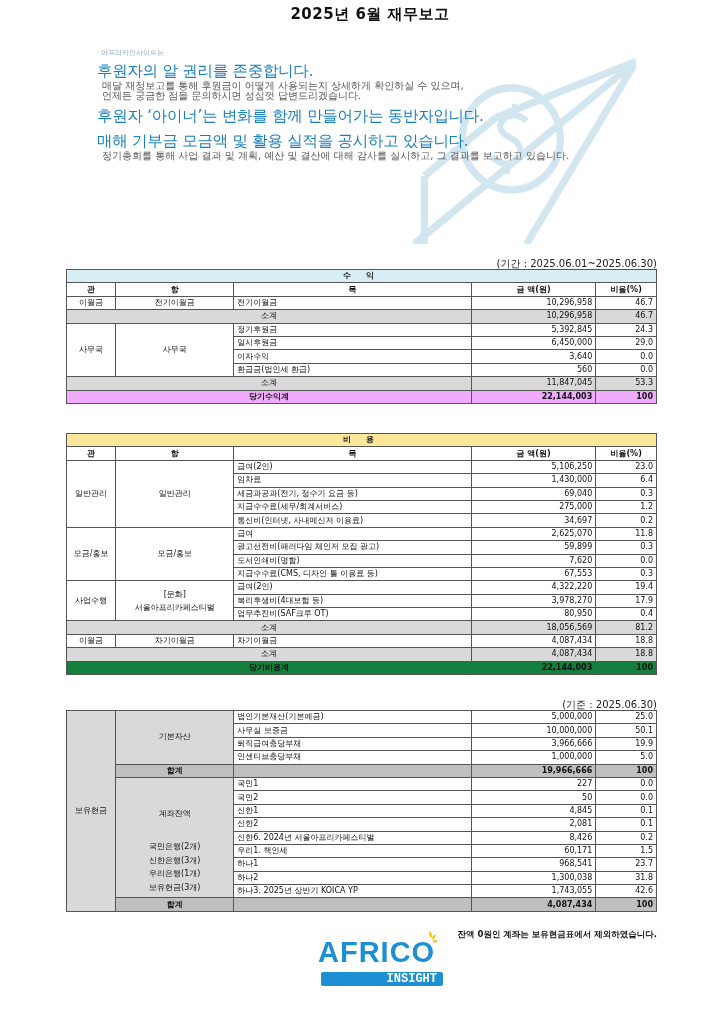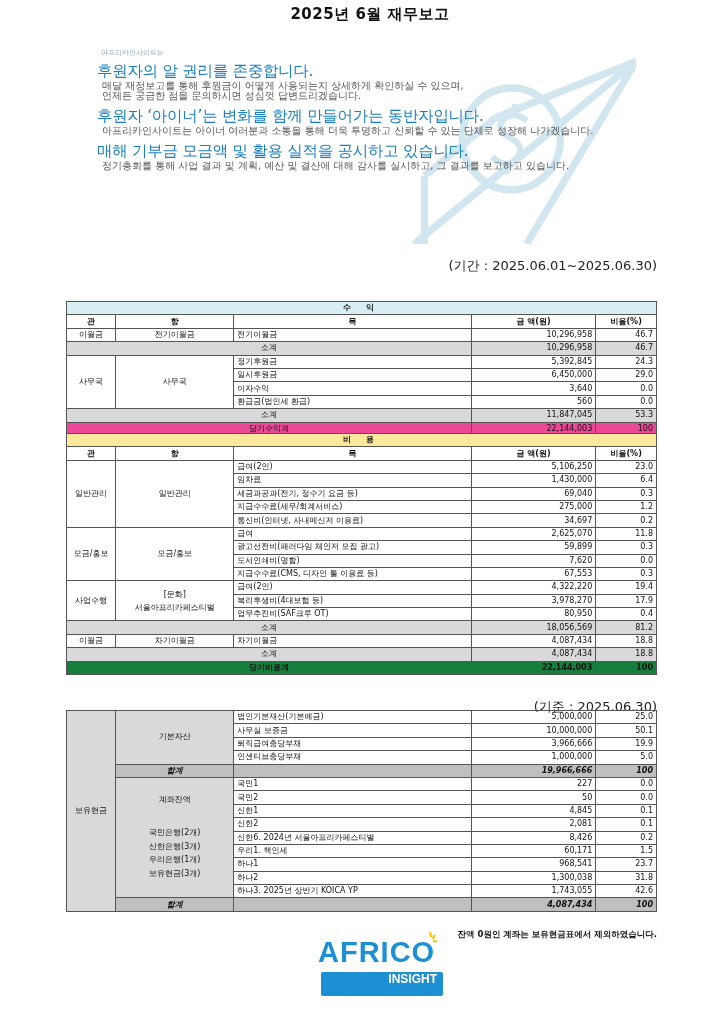--- a/index.html
+++ b/index.html
@@ -11,41 +11,41 @@
   
   .banner { position: absolute; left: 87px; top: 38px; width: 549px; height: 206px; background: #1b88c4; }
   .banner-inner { position: relative; width: 100%; height: 100%; background: #ffffff; overflow: hidden; }
   .banner-bg { position: absolute; left: 0; top: 0; width: 100%; height: 100%; }
   .banner-text { position: absolute; left: 10px; top: 10px; width: 520px; }
   .b-intro { font-size: 7px; color: #8aa8bd; margin-left: 4px; margin-bottom: 4px; }
   .b-head { font-size: 15.5px; font-weight: normal; color: #1b7fbd; letter-spacing: -0.3px; line-height: 19px; }
   .b-sub { font-size: 10px; color: #555; margin-left: 5px; line-height: 10px; }
   .b-gap { height: 6px; }
 
-  .meta { position: absolute; font-size: 13px; color: #222; right: 67px; }
+  .meta { position: absolute; font-size: 10px; color: #222; right: 67px; }
 
   table.fin { position: absolute; left: 66px; width: 591px; border-collapse: collapse; table-layout: fixed; font-size: 8px; }
   table.fin td { border: 1px solid #555; height: 13.4px; padding: 0 3px; white-space: nowrap; overflow: hidden; line-height: 12px; }
   table.fin { border: 1.5px solid #333; }
   .c { text-align: center; }
   .r { text-align: right; }
   .l { text-align: left; }
   .sec { background: #d7eef4; text-align: center; font-weight: bold; letter-spacing: 6px; }
   .sec-yellow { background: #fbe89a; text-align: center; font-weight: bold; letter-spacing: 6px; }
   .colhead td { font-weight: bold; text-align: center; }
   .sub td { background: #d9d9d9; }
-  .tot-blue td { background: #ec4899; font-weight: normal; }
+  .tot-blue td { background: #f0abfc; font-weight: bold; }
   .tot-yellow td { background: #15803d; font-weight: bold; }
   .graycell { background: #d9d9d9; }
-  .sum-row td { background: #bfbfbf; font-weight: bold; font-style: italic; }
+  .sum-row td { background: #bfbfbf; font-weight: bold; }
   .note { position: absolute; right: 67px; top: 929px; font-size: 8.5px; font-weight: bold; }
 
   .logo { position: absolute; left: 318px; top: 934px; width: 128px; height: 54px; }
   .logo-word { position: absolute; left: 0; top: 2px; font-family: "Liberation Sans", sans-serif; font-weight: bold; font-size: 29px; color: #1d8fd3; letter-spacing: 1px; }
-  .logo-bar { position: absolute; left: 3px; top: 38px; width: 122px; height: 24px; background: #1d8fd3; border-radius: 2px; color: #fff; font-family: Liberation Sans, sans-serif; font-weight: bold; font-size: 12px; text-align: right; padding-right: 6px; line-height: 14px; }
+  .logo-bar { position: absolute; left: 3px; top: 38px; width: 122px; height: 14px; background: #1d8fd3; border-radius: 2px; color: #fff; font-family: Liberation Mono, monospace; font-weight: bold; font-size: 12px; text-align: right; padding-right: 6px; line-height: 14px; }
 </style>
 </head>
 <body>
 
 <div class="title">2025년 6월 재무보고</div>
 
 <div class="banner">
   <div class="banner-inner">
     <svg class="banner-bg" viewBox="0 0 537 194" preserveAspectRatio="none">
       <g fill="none" stroke="#d2e6f0" stroke-width="7">
@@ -60,30 +60,29 @@
         <line x1="411" y1="118" x2="411" y2="128" stroke-width="5"></line>
       </g>
     </svg>
     <div class="banner-text">
       <div class="b-intro">아프리카인사이트는</div>
       <div class="b-head">후원자의 알 권리를 존중합니다.</div>
       <div class="b-sub">매달 재정보고를 통해 후원금이 어떻게 사용되는지 상세하게 확인하실 수 있으며,</div>
       <div class="b-sub">언제든 궁금한 점을 문의하시면 성심껏 답변드리겠습니다.</div>
       <div class="b-gap"></div>
       <div class="b-head">후원자 ‘아이너’는 변화를 함께 만들어가는 동반자입니다.</div>
-      <div class="b-sub">아프리카인사이트는 아이너 여러분과 소통을 통해 더욱 투명하고 신뢰할 수 있는 단체로 성장해 나가겠습니다.</div>
       <div class="b-gap"></div>
       <div class="b-head">매해 기부금 모금액 및 활용 실적을 공시하고 있습니다.</div>
       <div class="b-sub">정기총회를 통해 사업 결과 및 계획, 예산 및 결산에 대해 감사를 실시하고, 그 결과를 보고하고 있습니다.</div>
     </div>
   </div>
 </div>
 
 <div class="meta" style="top:257px;">(기간 : 2025.06.01~2025.06.30)</div>
-<table class="fin" style="top:269px;margin-top:32px;">
+<table class="fin" style="top:269px;">
   <colgroup>
       <col style="width:47px">
       <col style="width:113px">
       <col style="width:227px">
       <col style="width:119px">
       <col style="width:58px">
     </colgroup>
   <tbody>
       <tr>
         <td colspan="5" class="sec">수 익</td>
@@ -290,21 +289,21 @@
         <td class="r">1,000,000</td>
         <td class="r">5.0</td>
       </tr>
   <tr class="sum-row">
     <td class="c">합계</td>
     <td></td>
     <td class="r">19,966,666</td>
     <td class="r">100</td>
   </tr>
   <tr>
-    <td rowspan="9" class="c graycell" style="vertical-align:top; padding-top:2px; line-height:13.4px;">
+    <td rowspan="9" class="c graycell" style="vertical-align:top; padding-top:16px; line-height:13.4px;">
       <div style="height:13px;"></div>
       <div>계좌잔액</div>
       <div style="height:20px;"></div>
       <div>국민은행(2개)</div>
       <div>신한은행(3개)</div>
       <div>우리은행(1개)</div>
       <div>보유현금(3개)</div>
     </td>
     <td class="l">국민1</td>
     <td class="r">227</td>

